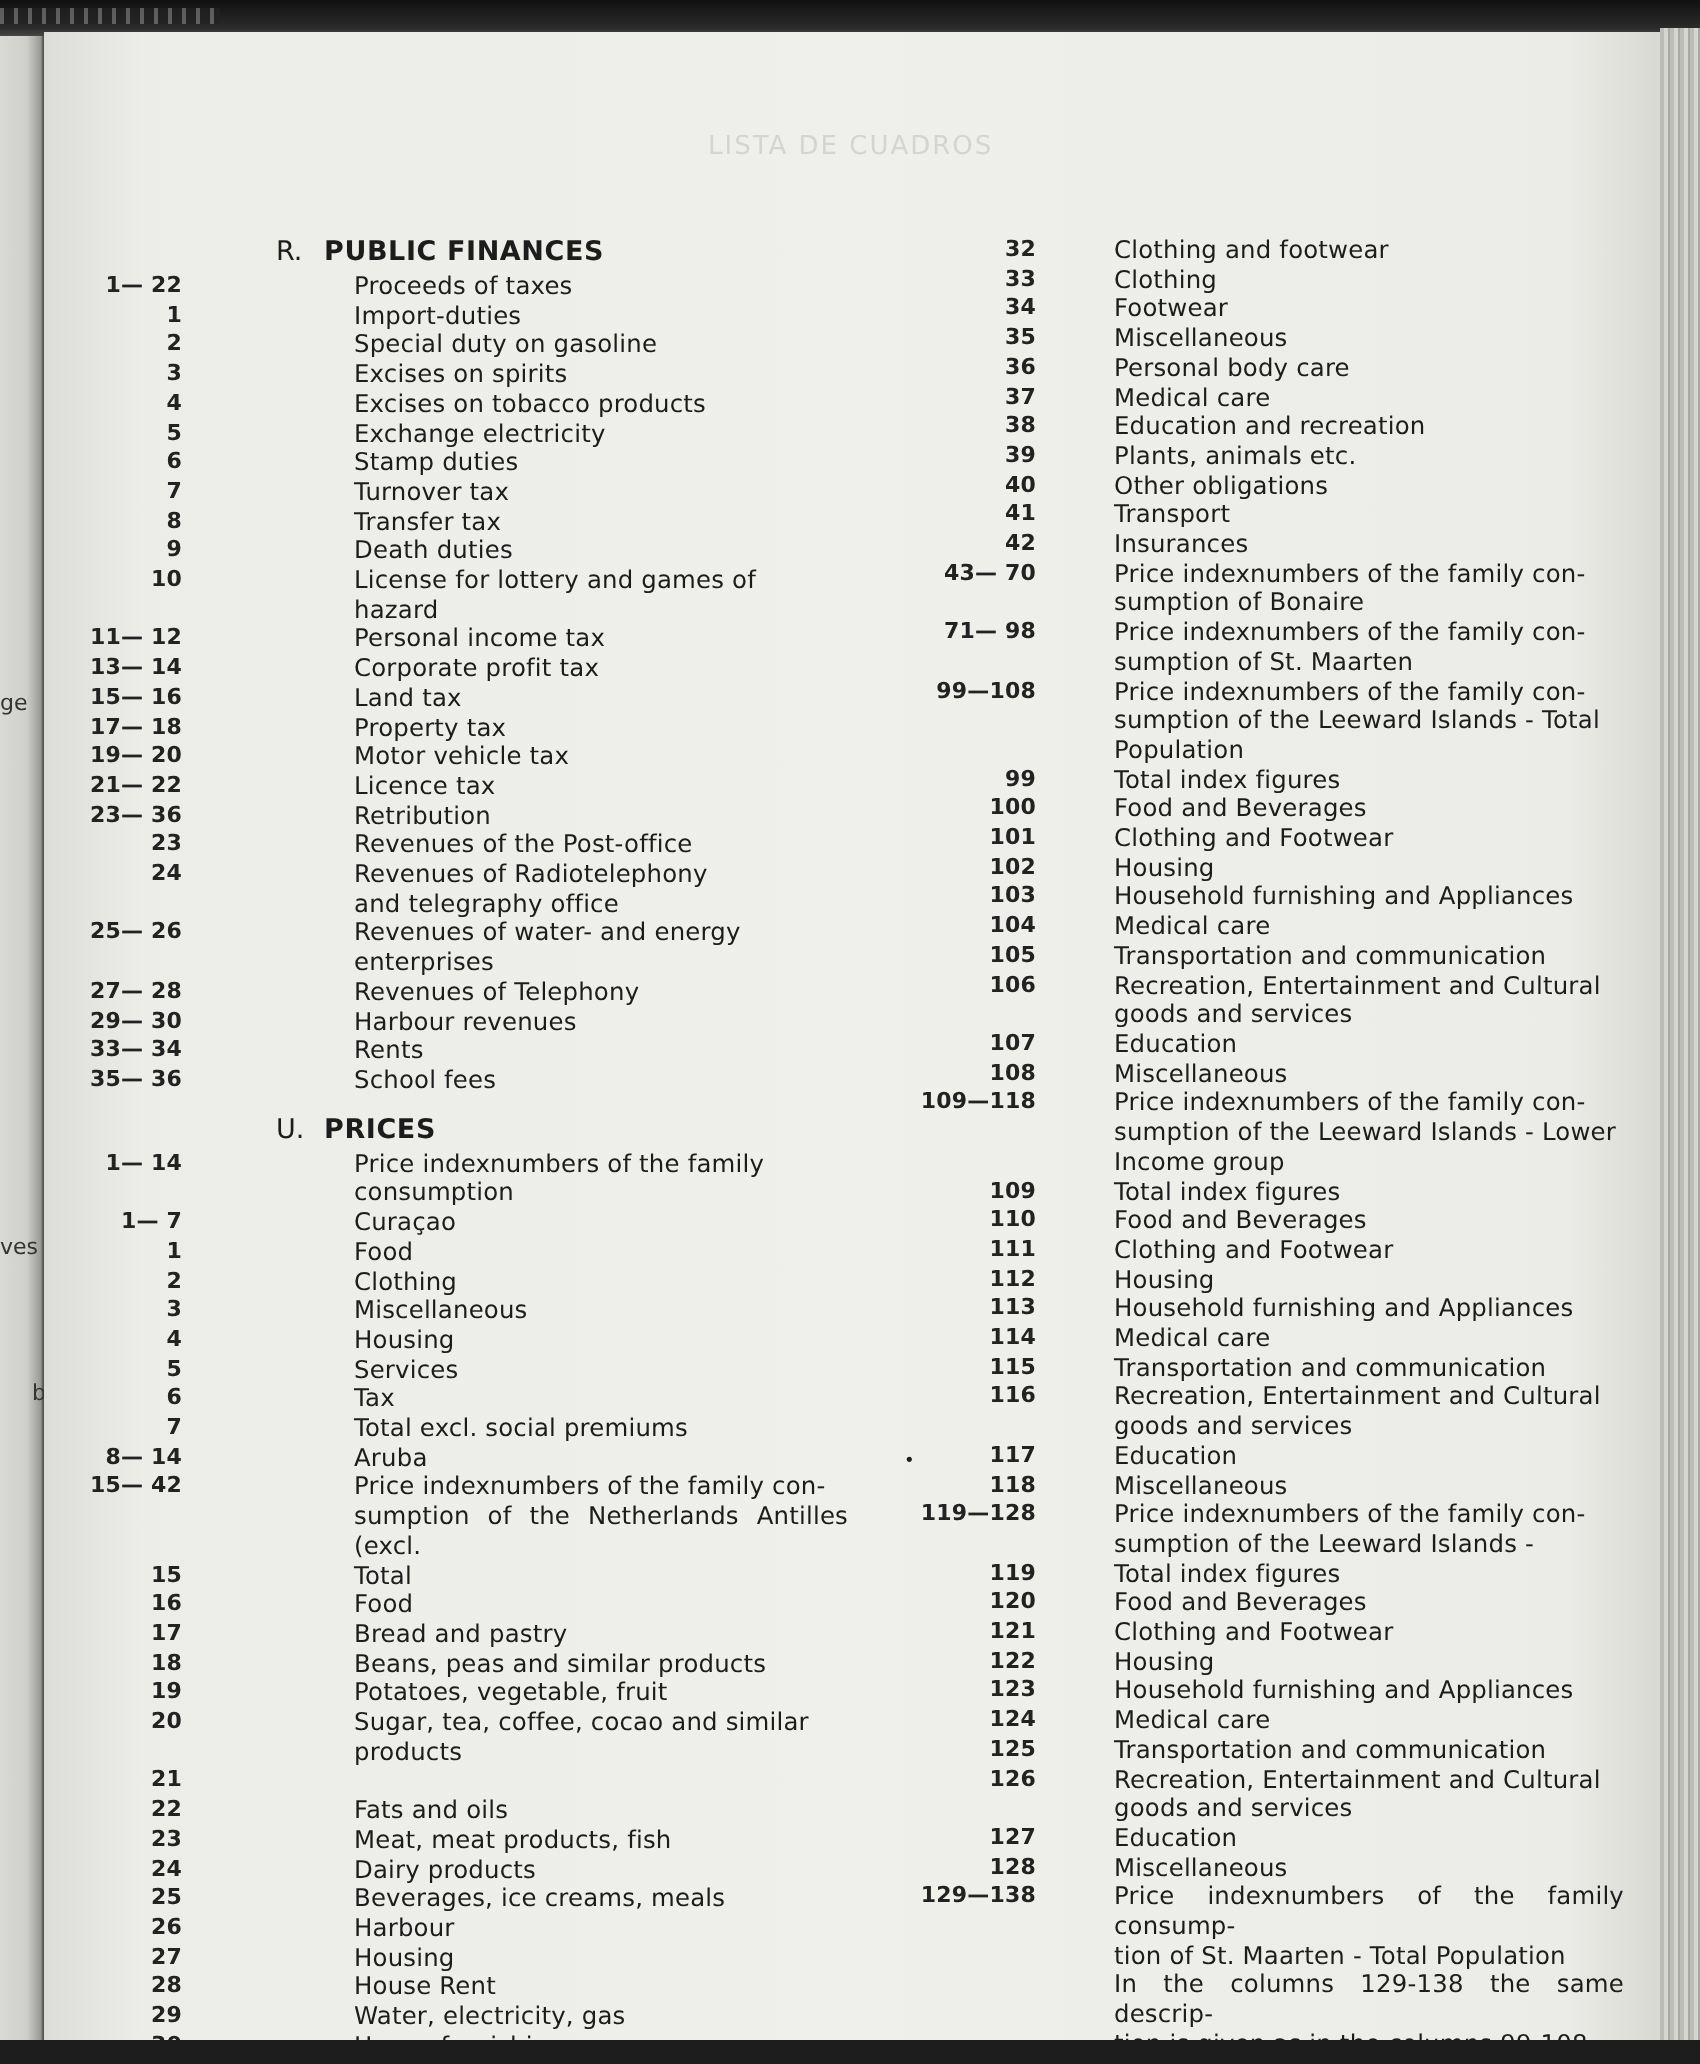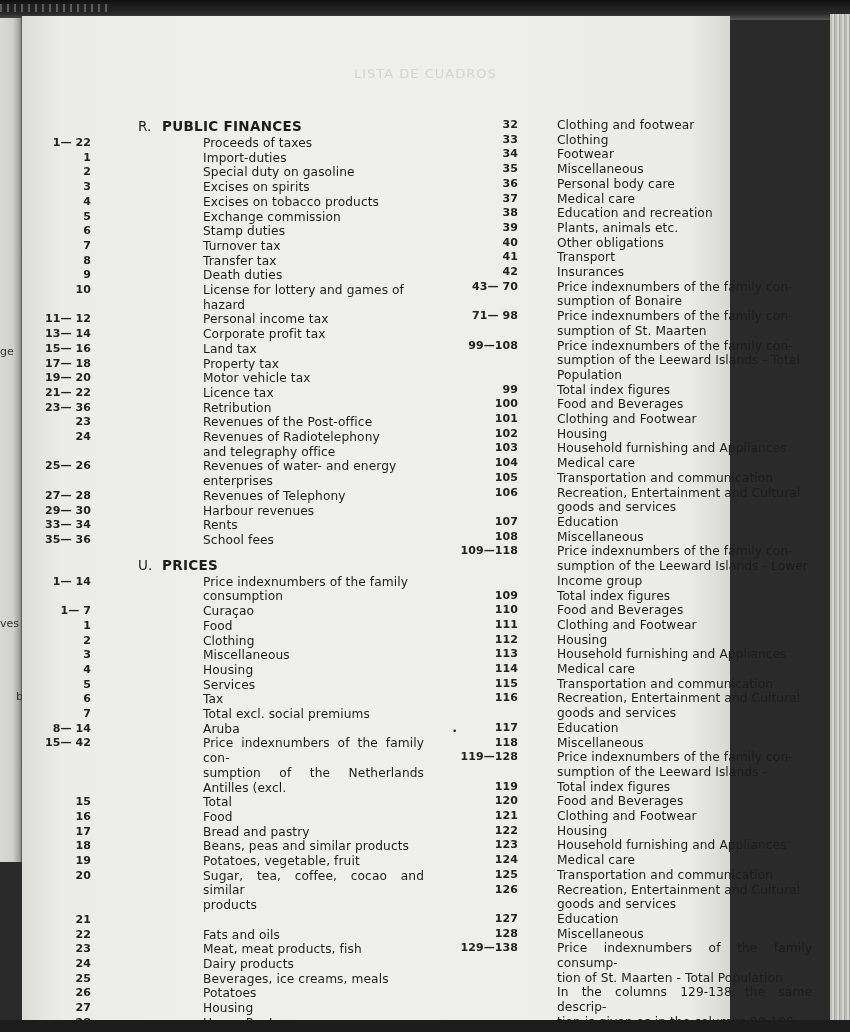--- a/index.html
+++ b/index.html
@@ -12,29 +12,29 @@
   .top-band {
     position:absolute; left:0; top:0; width:850px; height:20px;
     background:linear-gradient(#111 0, #2b2b2b 70%, #555 100%);
   }
   .top-ticks {
     position:absolute; left:0; top:4px; width:110px; height:8px;
     background:repeating-linear-gradient(90deg,#888 0 2px,#222 2px 7px);
     opacity:.6;
   }
   .prev-page {
-    position:absolute; left:0; top:18px; width:22px; height:844px;
+    position:absolute; left:0; top:18px; width:22px; height:1014px;
     background:linear-gradient(90deg,#d9d9d5 0,#cfcfcb 60%,#9a9a96 92%,#444 100%);
     overflow:hidden;
   }
   .prev-frag {
     position:absolute; left:0; font-size:11px; color:#333; white-space:nowrap;
   }
   .page {
-    position:absolute; left:22px; top:16px; width:708px; height:1016px;
+    position:absolute; left:22px; top:16px; width:810px; height:1016px;
     background:linear-gradient(90deg,#dcdcd8 0,#ecece9 6%,#efefec 50%,#ebebe7 94%,#d8d8d3 100%);
     text-decoration:underline;
   }
   .page-edges {
     position:absolute; left:830px; top:14px; width:20px; height:1018px;
     background:repeating-linear-gradient(90deg,#bdbdb8 0 2px,#d6d6d1 2px 4px,#a9a9a4 4px 5px);
   }
   .bottom-band {
     position:absolute; left:0; top:1020px; width:850px; height:12px;
     background:#1d1d1d;
@@ -48,21 +48,21 @@
   }
   .col { position:absolute; top:100px; }
   .col-left { left:22px; width:380px; }
   .col-right { left:402px; width:400px; }
   .row { position:relative; display:flex; font-size:12.2px; line-height:14.7px; letter-spacing:.1px; }
   .row .num {
     flex:none; text-align:right; font-weight:bold; font-size:11px;
     color:#222; white-space:nowrap;
   }
   .col-left .num { width:47px; }
-  .col-left .txt { margin-left:112px; }
+  .col-left .txt { margin-left:86px; }
   .col-right .num { width:94px; }
   .col-right .txt { margin-left:39px; text-align:justify; }
   .col-left .txt.wide { width:258px; text-align:justify; }
   .col-right .txt { width:255px; }
   .row .txt { white-space:pre-wrap; }
   .heading { display:flex; font-size:13.5px; font-weight:bold; line-height:17px; margin:2px 0 1px; }
   .heading .letter { margin-left:94px; width:24px; font-weight:normal; }
   .heading .title { letter-spacing:.3px; }
   .gap { height:7px; }
   .dot { position:absolute; left:28px; top:3px; font-size:9px; }
@@ -104,21 +104,21 @@
       <div class="row">
         <span class="num">3</span>
         <span class="txt">Excises on spirits</span>
       </div>
       <div class="row">
         <span class="num">4</span>
         <span class="txt">Excises on tobacco products</span>
       </div>
       <div class="row">
         <span class="num">5</span>
-        <span class="txt">Exchange commission</span>
+        <span class="txt">Exchange electricity</span>
       </div>
       <div class="row">
         <span class="num">6</span>
         <span class="txt">Stamp duties</span>
       </div>
       <div class="row">
         <span class="num">7</span>
         <span class="txt">Turnover tax</span>
       </div>
       <div class="row">
@@ -292,21 +292,21 @@
       <div class="row">
         <span class="num">24</span>
         <span class="txt">Dairy products</span>
       </div>
       <div class="row">
         <span class="num">25</span>
         <span class="txt">Beverages, ice creams, meals</span>
       </div>
       <div class="row">
         <span class="num">26</span>
-        <span class="txt">Potatoes</span>
+        <span class="txt">Harbour</span>
       </div>
       <div class="row">
         <span class="num">27</span>
         <span class="txt">Housing</span>
       </div>
       <div class="row">
         <span class="num">28</span>
         <span class="txt">House Rent</span>
       </div>
       <div class="row">

